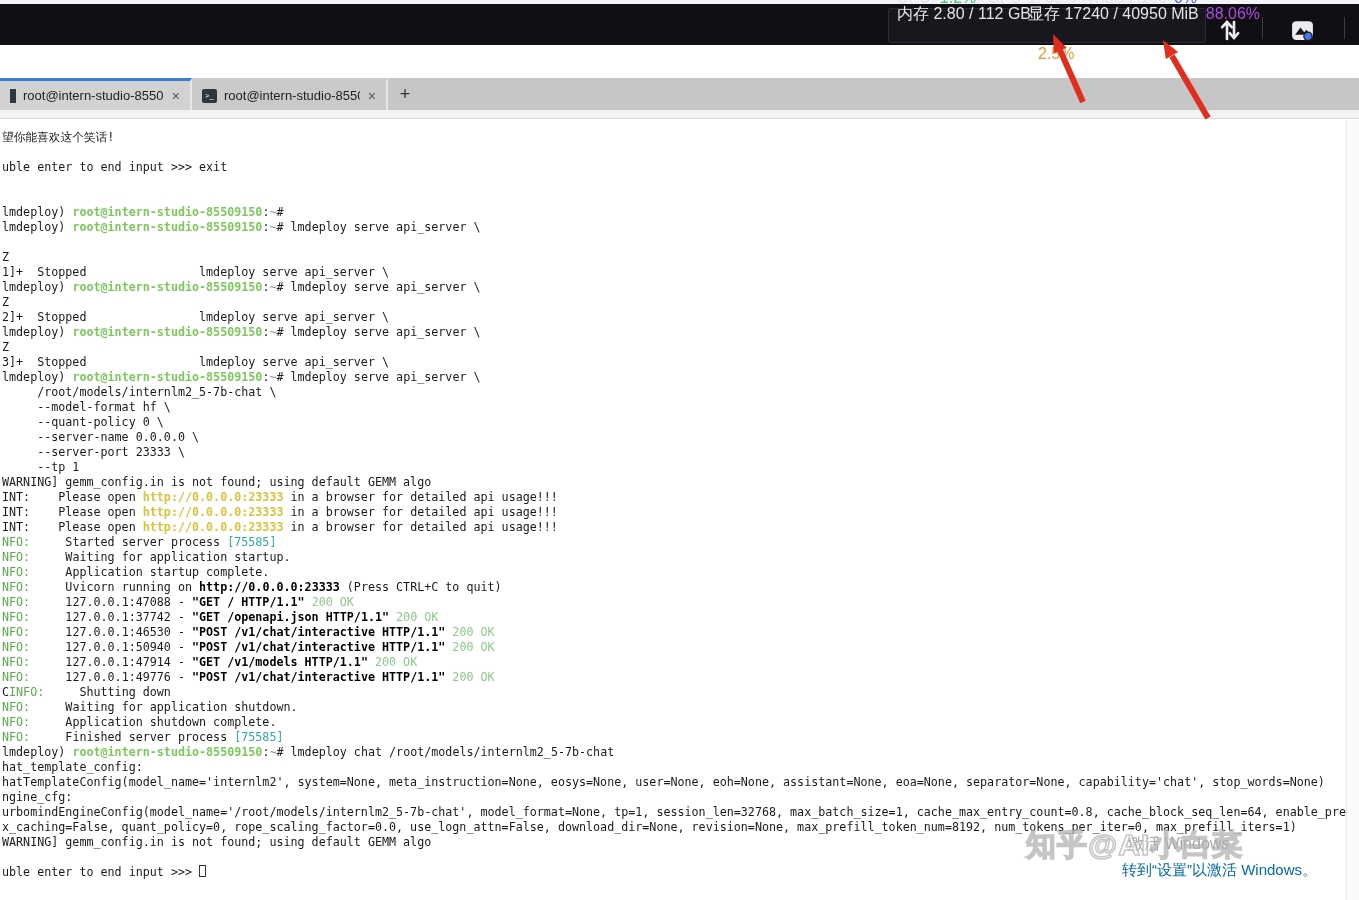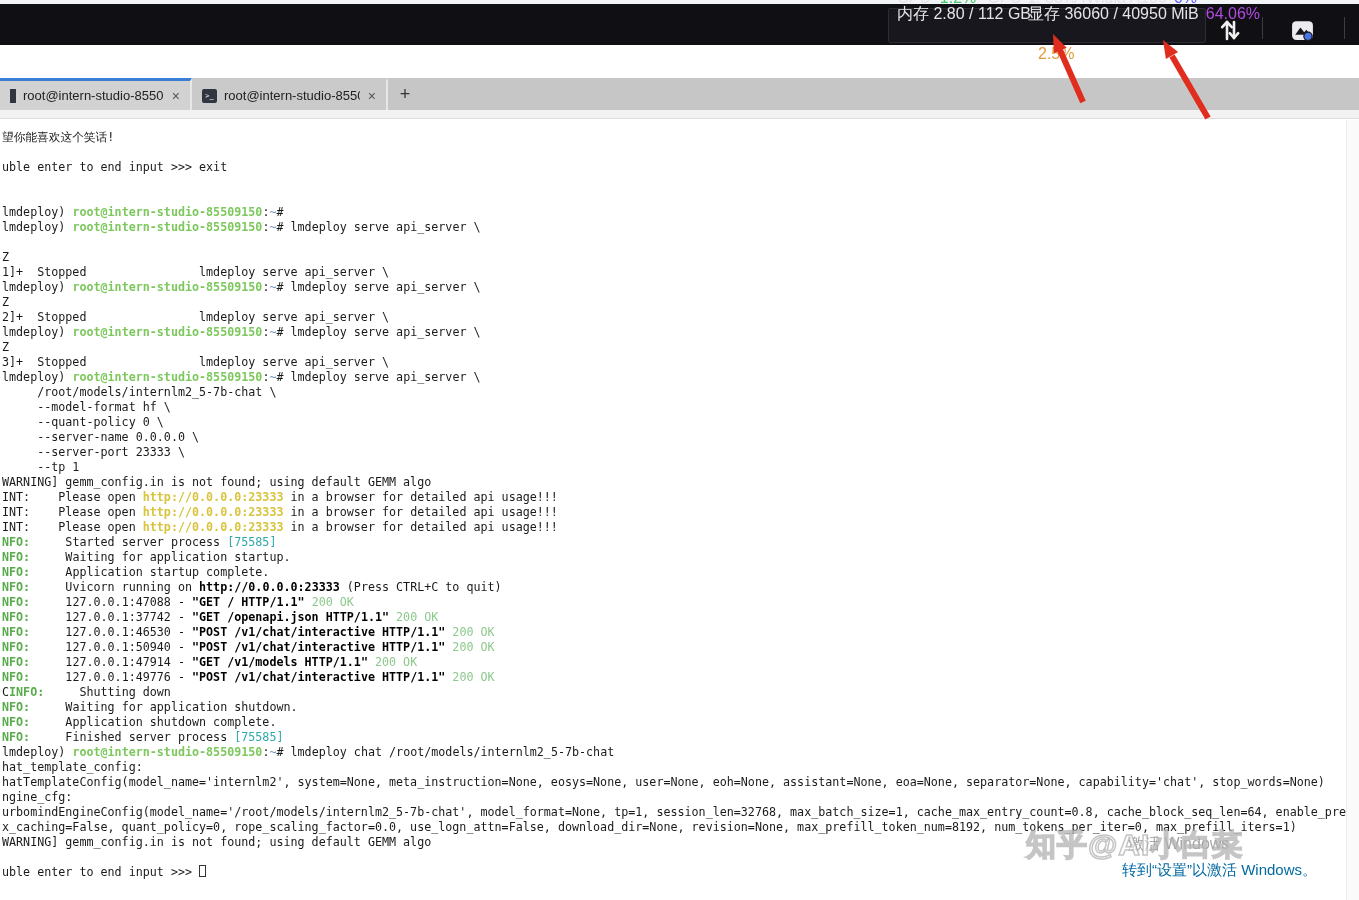--- a/index.html
+++ b/index.html
@@ -52,21 +52,21 @@
   
   .terminal { position:absolute; top:120px; left:0; width:1359px; height:780px; background:#ffffff; }
   .terminal pre {
     position:absolute; left:2px; top:10px; margin:0;
     font-family:"DejaVu Sans Mono", monospace; font-size:11.7px; line-height:15px; color:#1a1a1a;
   }
   .tl { height:15px; line-height:15px; white-space:pre; }
   .s-d  { color:#1a1a1a; }
   .s-p  { color:#7cc85c; font-weight:bold;text-align:right; }
   .s-t  { color:#6f93bf; }
-  .s-g  { color:#58ab4a;font-weight:bold; }
+  .s-g  { color:#58ab4a; }
   .s-c  { color:#2fa8a8; }
   .s-ok { color:#8cc98c; }
   .s-y  { color:#d9c43f; font-weight:bold; }
   .s-b  { color:#000000; font-weight:bold; }
   .s-cur{ display:inline-block; width:7px; height:12px; border:1px solid #333; vertical-align:-1px; }
   .scroll-track { position:absolute; right:0; top:120px; width:13px; height:780px; background:#fafafa; border-left:1px solid #ececec; cursor:pointer; }
   
   .wm-win1 { position:absolute; left:1128px; top:834px; font-size:16px; color:#a6a6a6; z-index:4; }
   .wm-win2 { position:absolute; left:1122px; top:861px; font-size:15px; color:#0369a1; z-index:4; }
   .wm-zhihu {
@@ -92,22 +92,22 @@
         <span>GPU-1: 83% Nvidia A100</span>
         <span class="pct pct-gpu">0%</span>
       </span>
     </div>
     <div class="stat-row">
       <span class="stat-cell1">
         <span>内存</span>&nbsp;<span>2.80 / 112 GB</span>
         <span class="pct pct-mem">2.5%</span>
       </span>
       <span class="stat-cell2">
-        <span>显存</span>&nbsp;<span>36060 / 40950 MiB</span>
-        <span class="pct pct-vram">64.06%</span>
+        <span>显存</span>&nbsp;<span>17240 / 40950 MiB</span>
+        <span class="pct pct-vram">88.06%</span>
       </span>
     </div>
   </div>
 
   <div class="tb-btn" style="left:1216px;">
     <svg width="24" height="24" viewBox="0 0 24 24">
       <g stroke="#f0f0f0" stroke-width="2.6" fill="none" stroke-linecap="round" stroke-linejoin="round">
         <path d="M9 21 V5"></path>
           <path d="M9 4 L4.2 9.2"></path>
           <path d="M9 4 L13.8 9.2"></path>

